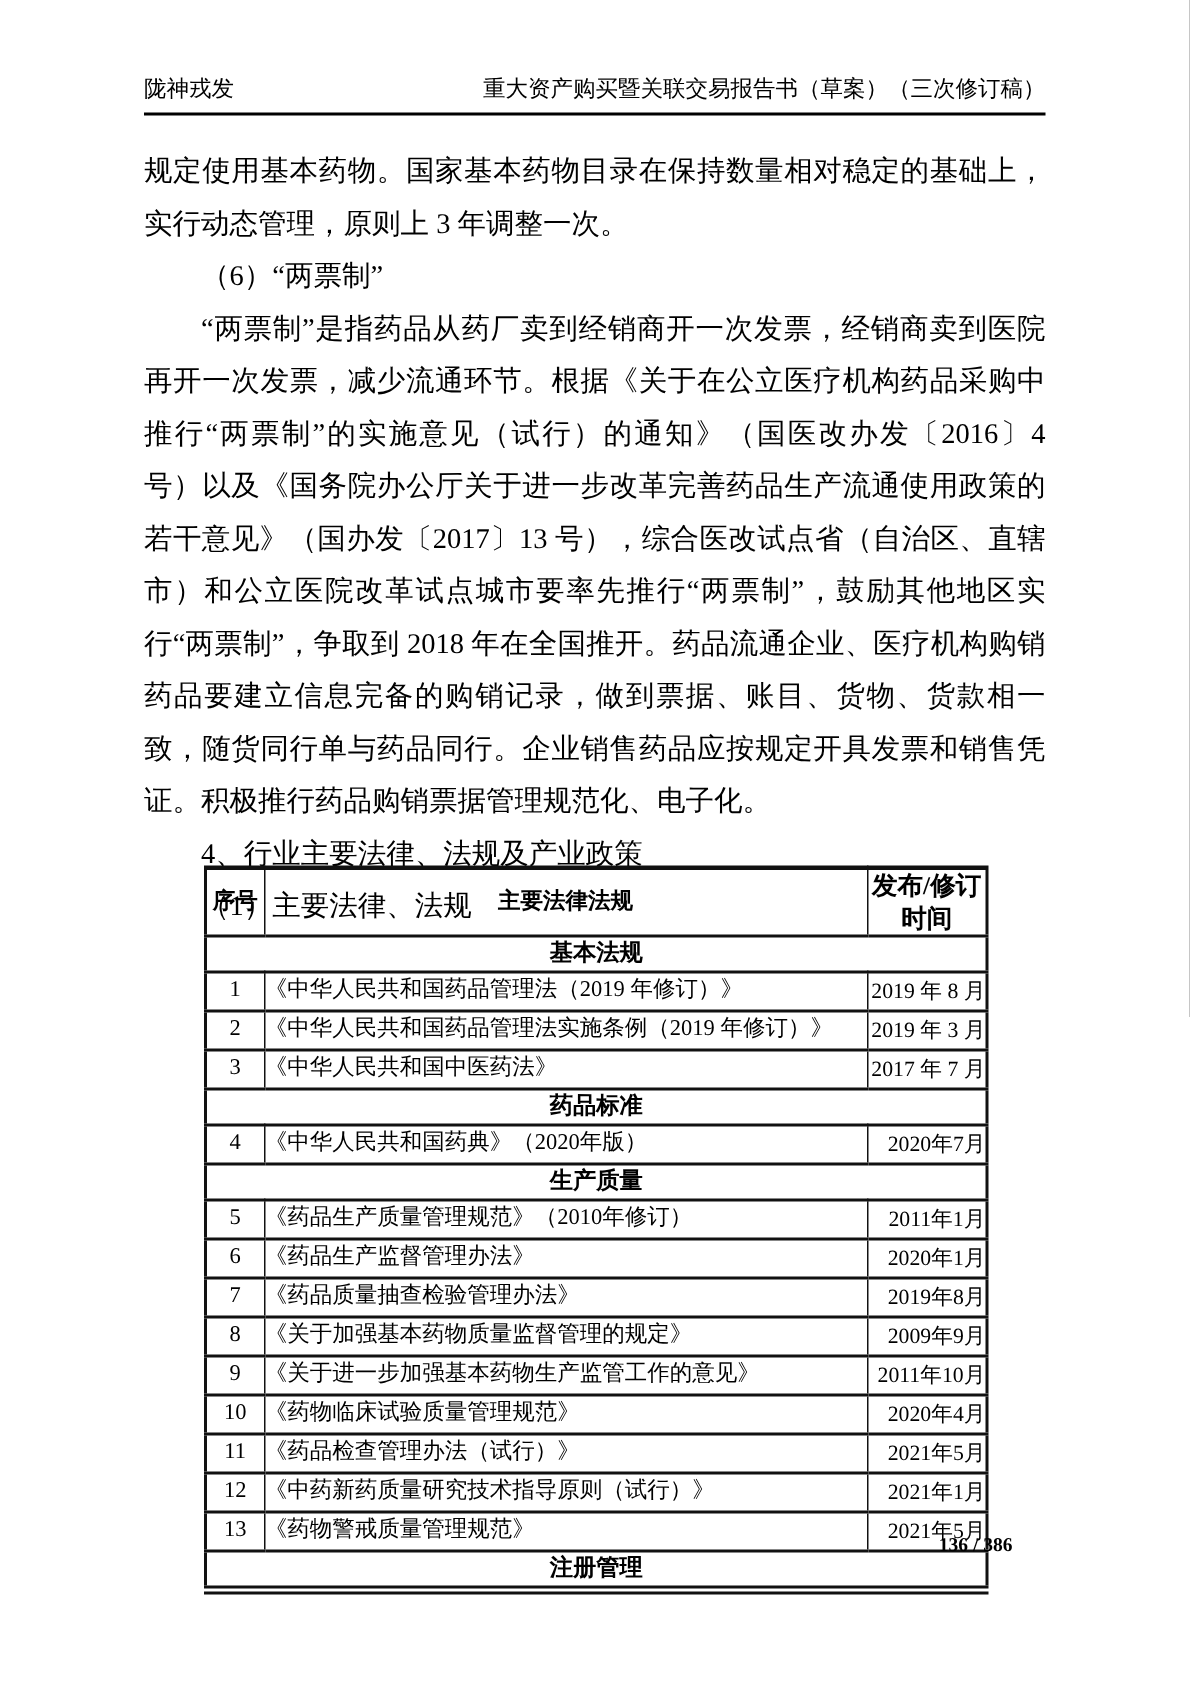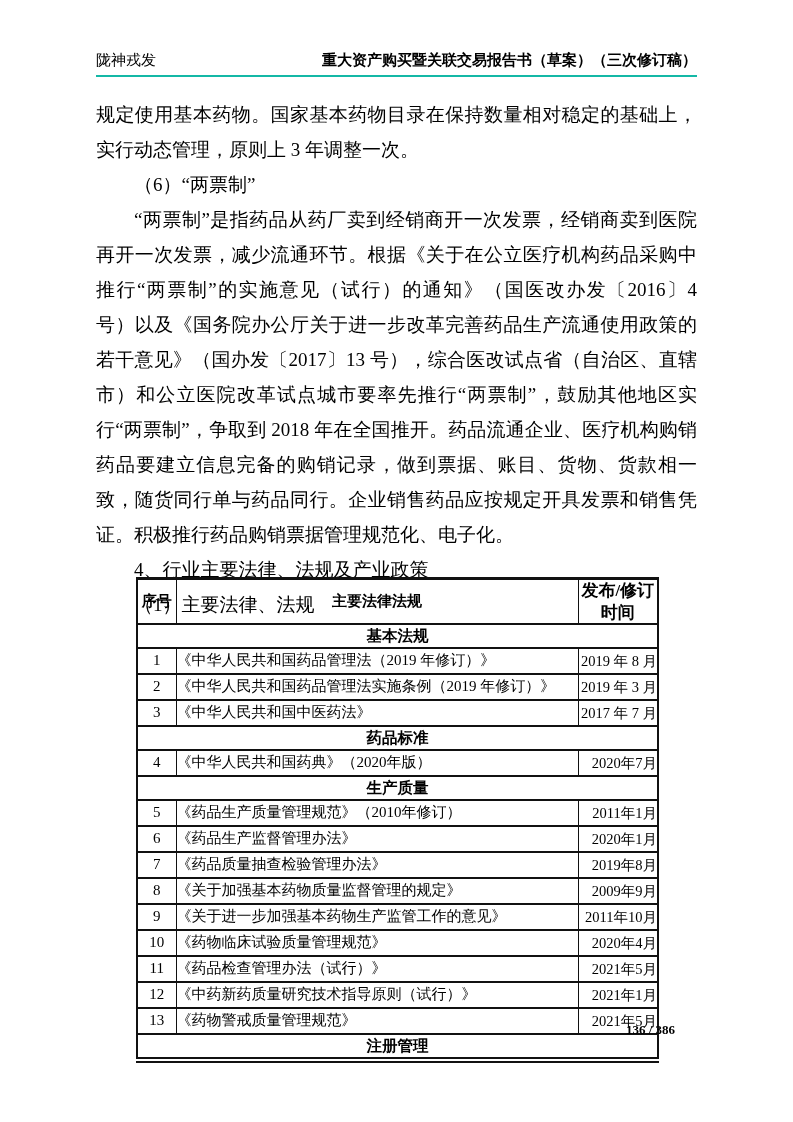--- a/index.html
+++ b/index.html
@@ -9,25 +9,25 @@
     margin:0 auto;
     background:#ffffff;
     color:#000;
     font-family:"Liberation Serif","DejaVu Serif",serif;
     overflow:hidden;
   }
   
   .pg-header{
     position:absolute;top:50px;left:96px;right:96px;
     display:flex;justify-content:space-between;align-items:flex-end;
-    border-bottom:2px solid #14b8a6;
+    border-bottom:2px solid #000000;
     padding-bottom:5px;
     font-size:15px;line-height:20px;
   }
-  .hdr-right{font-weight:bold;}
+  .hdr-right{font-weight:normal;}
   
   .content{
     position:absolute;top:97px;left:96px;width:601px;
     font-size:19px;line-height:35px;
     text-align:justify;
   }
   .content p{margin:0;}
   .p-cont{text-indent:0;}
   .h-sub{margin-top:0;text-indent:2em;}
   .p-ind{margin-top:8px;text-indent:2em;}

